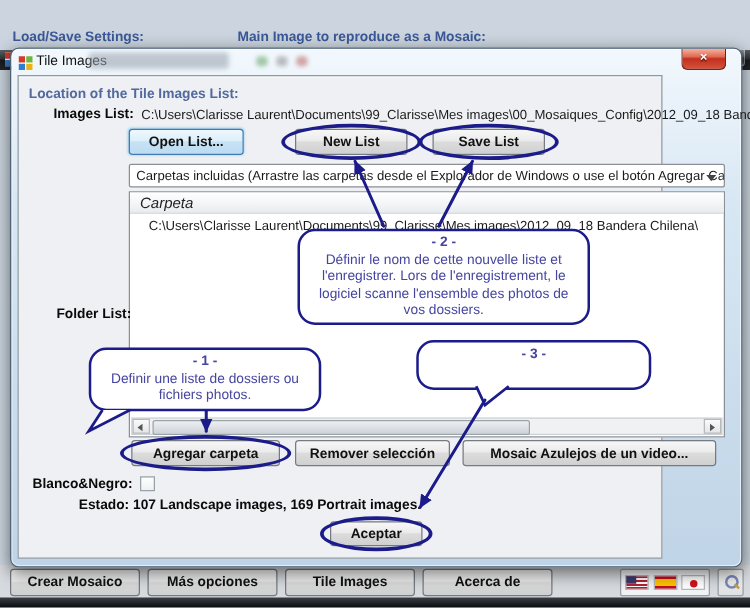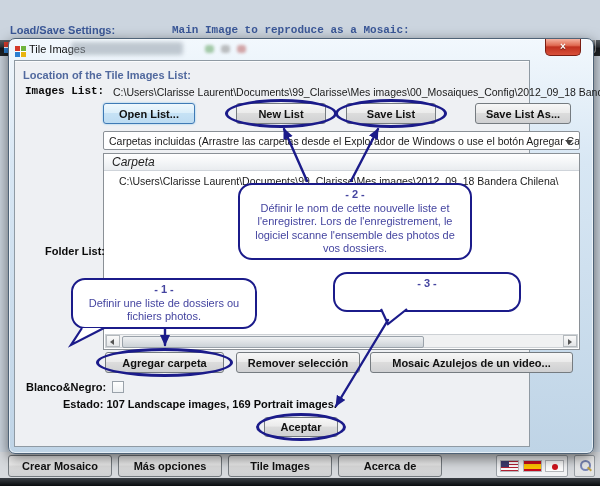--- a/index.html
+++ b/index.html
@@ -95,21 +95,21 @@
     <span class="abs" style="left:20px;top:0;">AndreaMosaic - DSLR</span>
     <div class="abs ghost" style="left:126px;top:0;width:22px;height:26px;background:rgba(255,255,255,.55);"></div>
     <div class="abs ghost" style="left:246px;top:0;width:26px;height:24px;background:rgba(255,255,255,.5);"></div>
     <div class="abs ghost" style="left:420px;top:0;width:70px;height:16px;background:rgba(255,255,255,.25);"></div>
     <div class="abs capbtn" style="left:516px;top:0;width:26px;"><span class="minbar"></span></div>
     <div class="abs capbtn" style="left:543px;top:0;width:26px;"><span class="maxbox"></span></div>
     <div class="abs capbtn" style="left:570px;top:0;width:26px;"><span>×</span></div>
   </div>
 
   <div class="abs heading" style="left:10px;top:24px;text-align:right;">Load/Save Settings:</div>
-  <div class="abs heading" style="left:172px;top:24px;font-family:Liberation Mono, monospace;">Main Image to reproduce as a Mosaic:</div>
+  <div class="abs heading" style="left:190px;top:24px;">Main Image to reproduce as a Mosaic:</div>
 
   <div class="abs bottombar"></div>
   <button class="abs btn bbtn" style="left:118px;">Más opciones</button>
   <button class="abs btn bbtn" style="left:8px;">Crear Mosaico</button>
   <button class="abs btn bbtn" style="left:228px;">Tile Images</button>
   <button class="abs btn bbtn" style="left:338px;">Acerca de</button>
   <div class="abs flagpanel">
     <span class="flag flag-us">
         <i></i>
       </span>
@@ -130,27 +130,26 @@
     <div class="abs ghost" style="left:62px;top:3px;width:112px;height:13px;background:rgba(150,160,172,.55);filter:blur(2px);"></div>
     <div class="abs ghost" style="left:196px;top:6px;width:9px;height:8px;background:rgba(110,170,110,.6);filter:blur(1.5px);"></div>
     <div class="abs ghost" style="left:212px;top:6px;width:9px;height:8px;background:rgba(150,150,150,.6);filter:blur(1.5px);"></div>
     <div class="abs ghost" style="left:228px;top:6px;width:9px;height:8px;background:rgba(190,110,110,.6);filter:blur(1.5px);"></div>
     <div class="abs dlg-close"><span>×</span></div>
 
     
     <div class="abs client">
       <div class="abs sect-head" style="left:8px;top:8px;">Location of the Tile Images List:</div>
 
-      <div class="abs lbl" style="left:10px;top:24px;width:82px;text-align:left;font-family:Liberation Mono, monospace;">Images List:</div>
+      <div class="abs lbl" style="left:10px;top:24px;width:82px;text-align:right;">Images List:</div>
       <div class="abs pathtxt" style="left:98px;top:25px;width:470px;">C:\Users\Clarisse Laurent\Documents\99_Clarisse\Mes images\00_Mosaiques_Config\2012_09_18 Bandera Chilena.amn</div>
 
       <button class="abs btn focus" style="left:88px;top:42px;width:92px;height:21px;">Open List...</button>
       <button class="abs btn" style="left:221px;top:42px;width:90px;height:21px;">New List</button>
       <button class="abs btn" style="left:331px;top:42px;width:90px;height:21px;">Save List</button>
-      <button class="abs btn" style="left:460px;top:42px;width:96px;height:21px;">Save List As...</button>
       <div class="abs oval" style="left:210px;top:38px;width:112px;height:29px;"></div>
       <div class="abs oval" style="left:320px;top:38px;width:112px;height:29px;"></div>
 
       <div class="abs combo" style="left:88px;top:70px;width:477px;height:19px;">
         <span>Carpetas incluidas (Arrastre las carpetas desde el Explorador de Windows o use el botón Agregar Carpeta)</span>
         <span class="arr"></span>
       </div>
 
       <div class="abs listbox" style="left:88px;top:92px;width:477px;height:197px;">
         <div class="listhead">Carpeta</div>

